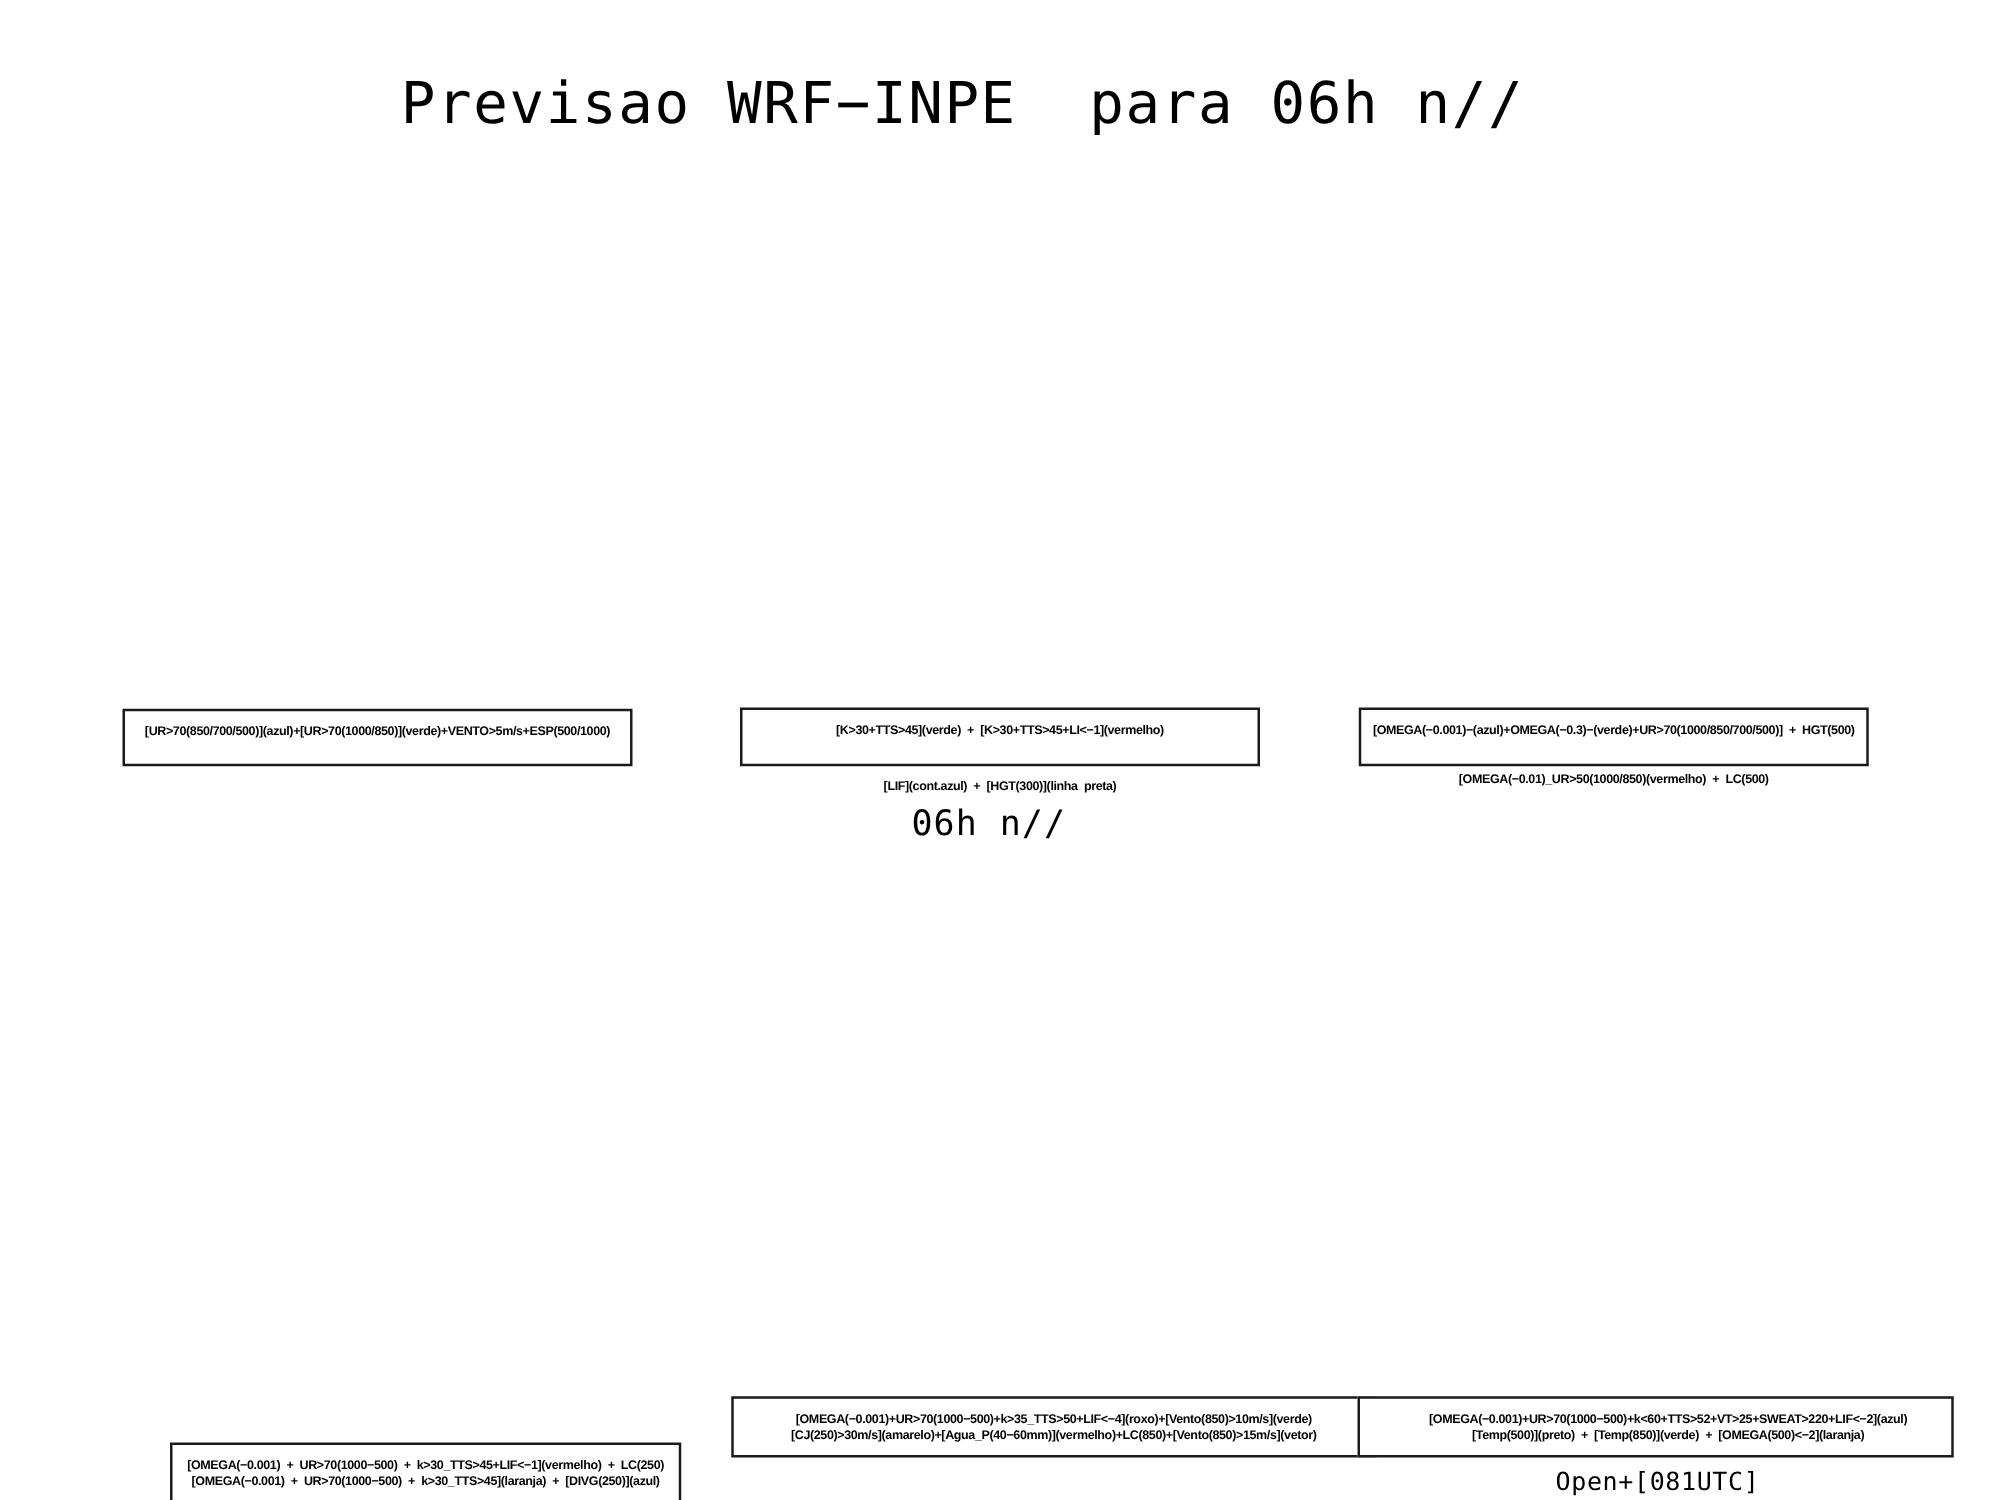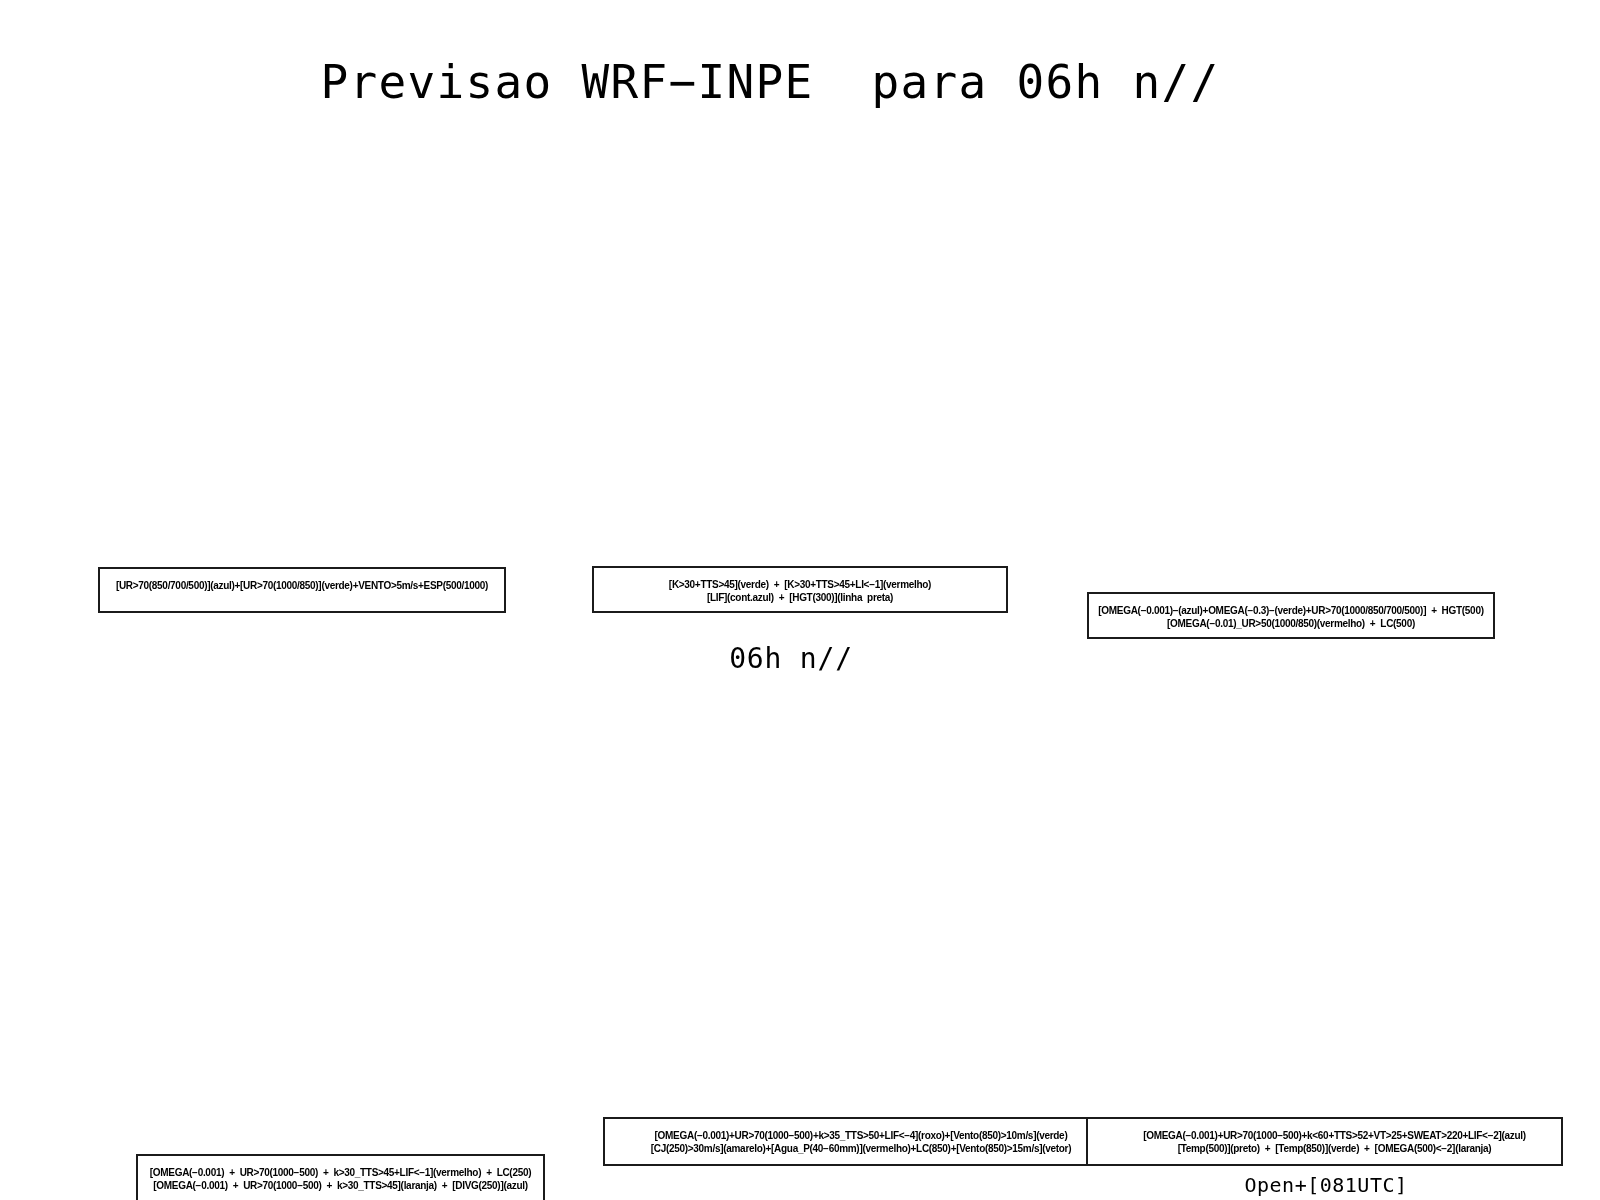--- a/index.html
+++ b/index.html
@@ -51,24 +51,24 @@
   .legend-line {
     font-family: "Liberation Sans", sans-serif;
     font-weight: 700;
     font-size: 10px;
     line-height: 13px;
     letter-spacing: -0.3px;
     white-space: pre;
     color: #000;
   }
   .box-tl { left: 98px;   top: 567px;  width: 408px; height: 46px; }
-  .box-tm { left: 592px;  top: 566px;  width: 416px; height: 47px; }
-  .box-tr { left: 1087px; top: 592px;  width: 408px; height: 47px; }
+  .box-tm { left: 592px;  top: 566px;  width: 416px; height: 47px; gap: 32px; }
+  .box-tr { left: 1087px; top: 566px;  width: 408px; height: 47px; gap: 26px; }
   .box-bl { left: 98px;   top: 1154px; width: 409px; height: 49px; margin-left: 38px; }
-  .box-bm { left: 585px;  top: 1117px; width: 516px; height: 49px; margin-left: 18px; }
+  .box-bm { left: 585px;  top: 1117px; width: 516px; height: 49px; }
   .box-br { left: 1086px; top: 1117px; width: 477px; height: 49px; padding-left: 20px; }
 </style>
 </head>
 <body>
 
 <div>
 
   <div class="stroke-text title">Previsao WRF−INPE  para 06h n//</div>
 
   <div class="legend-box box-tl">

